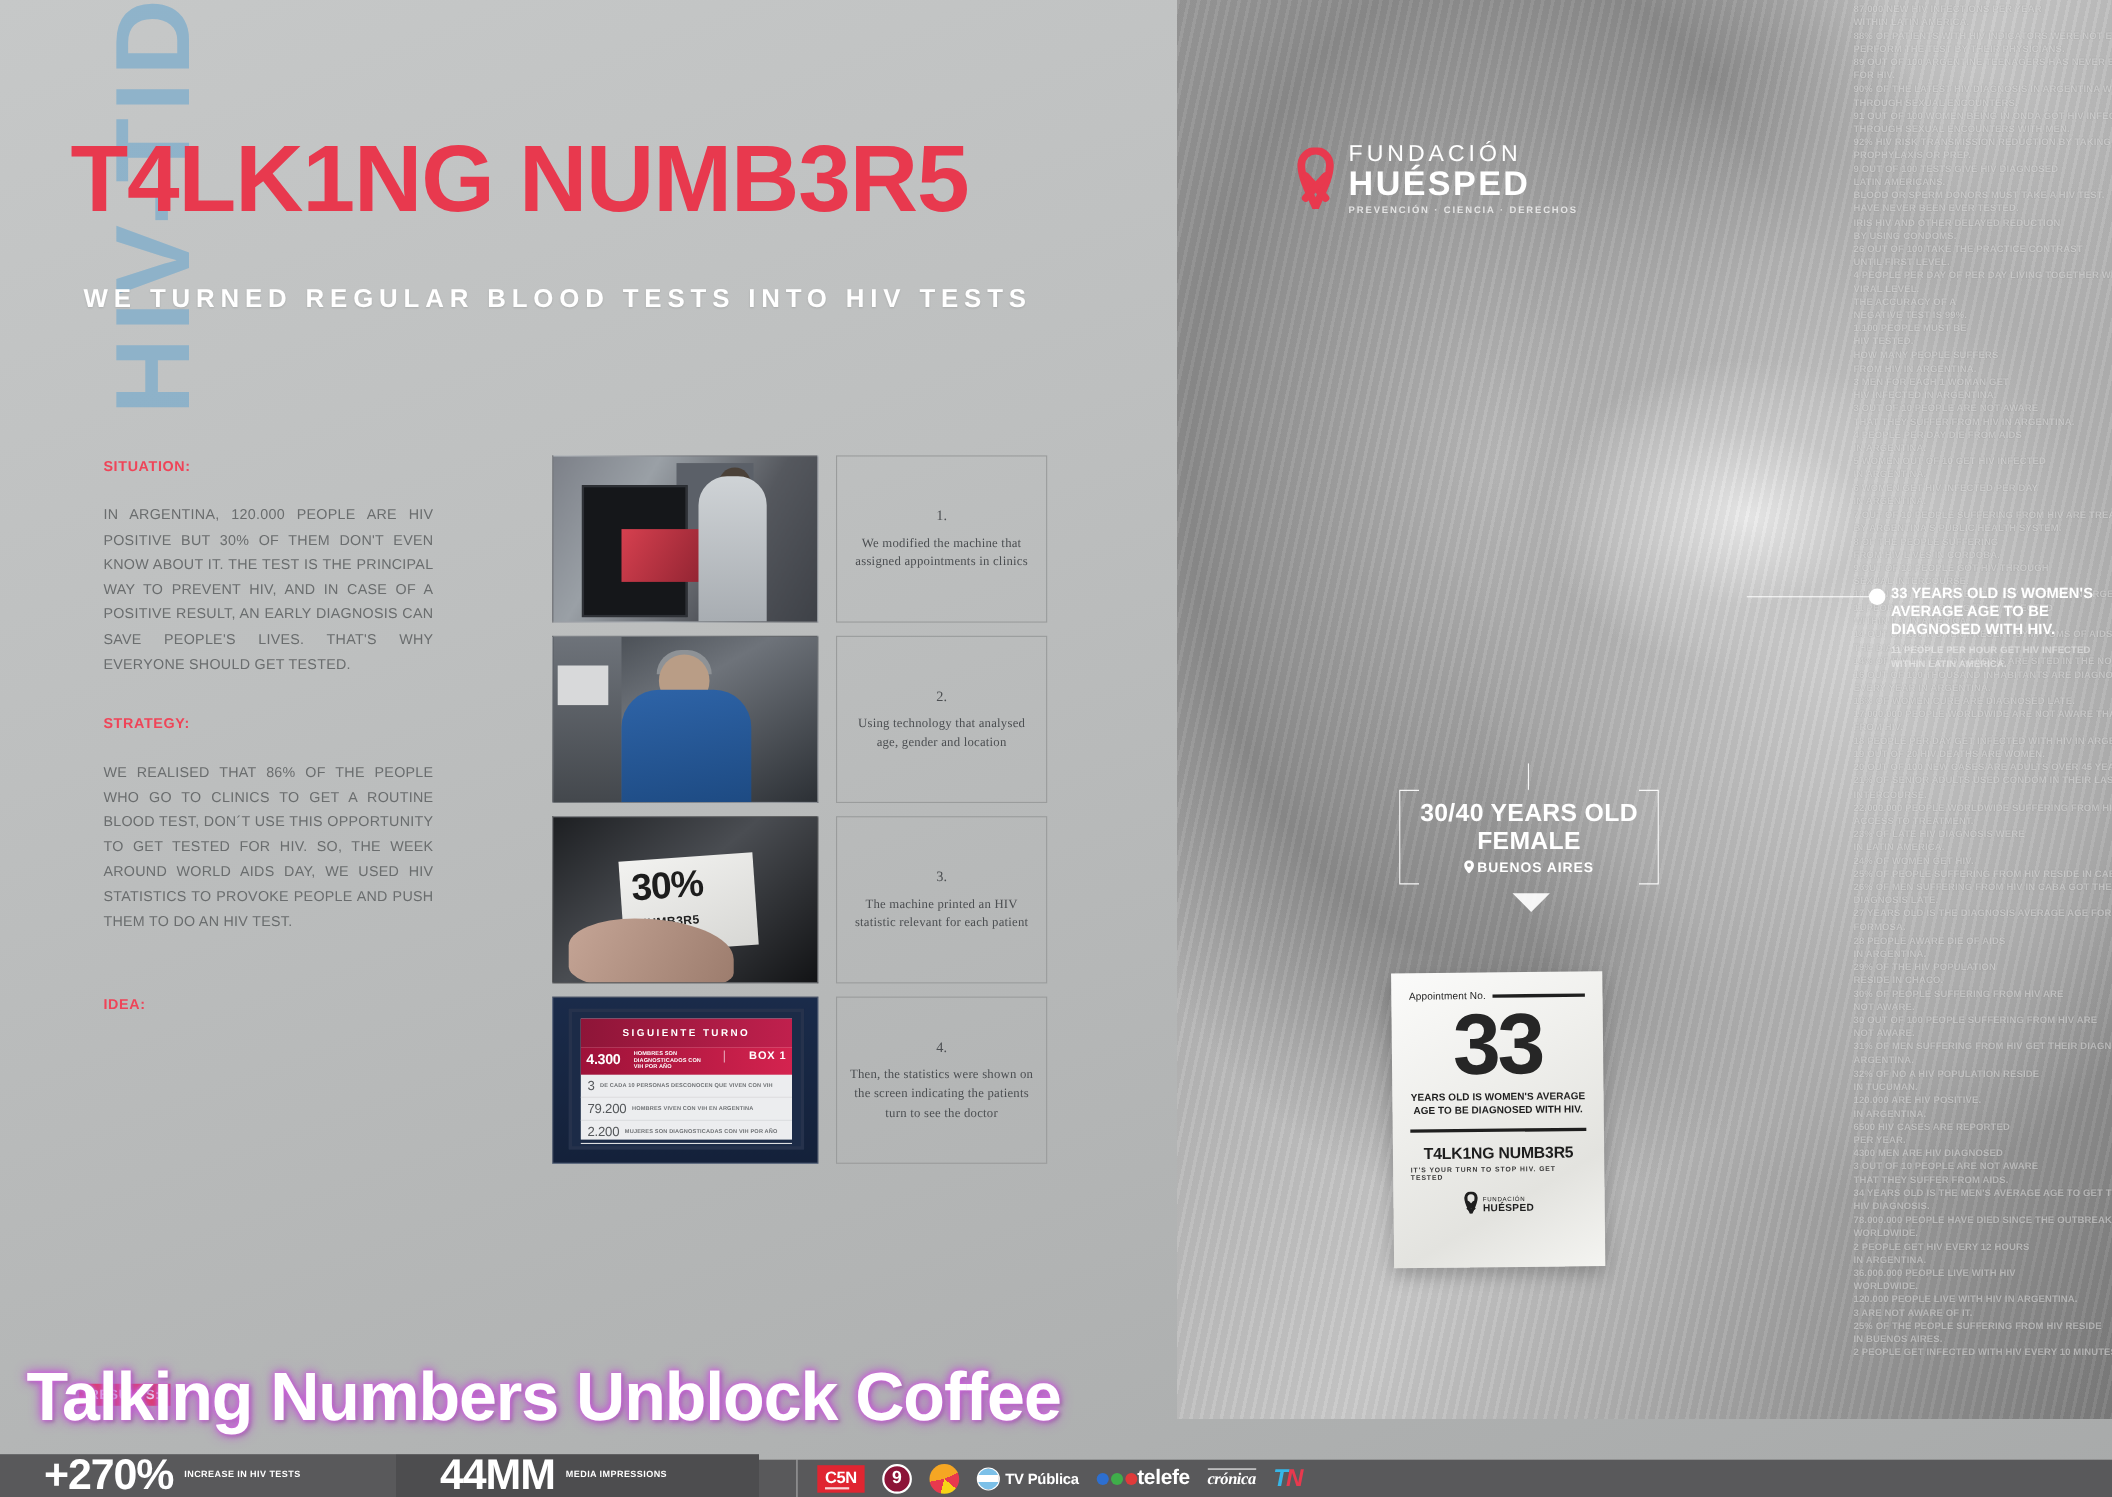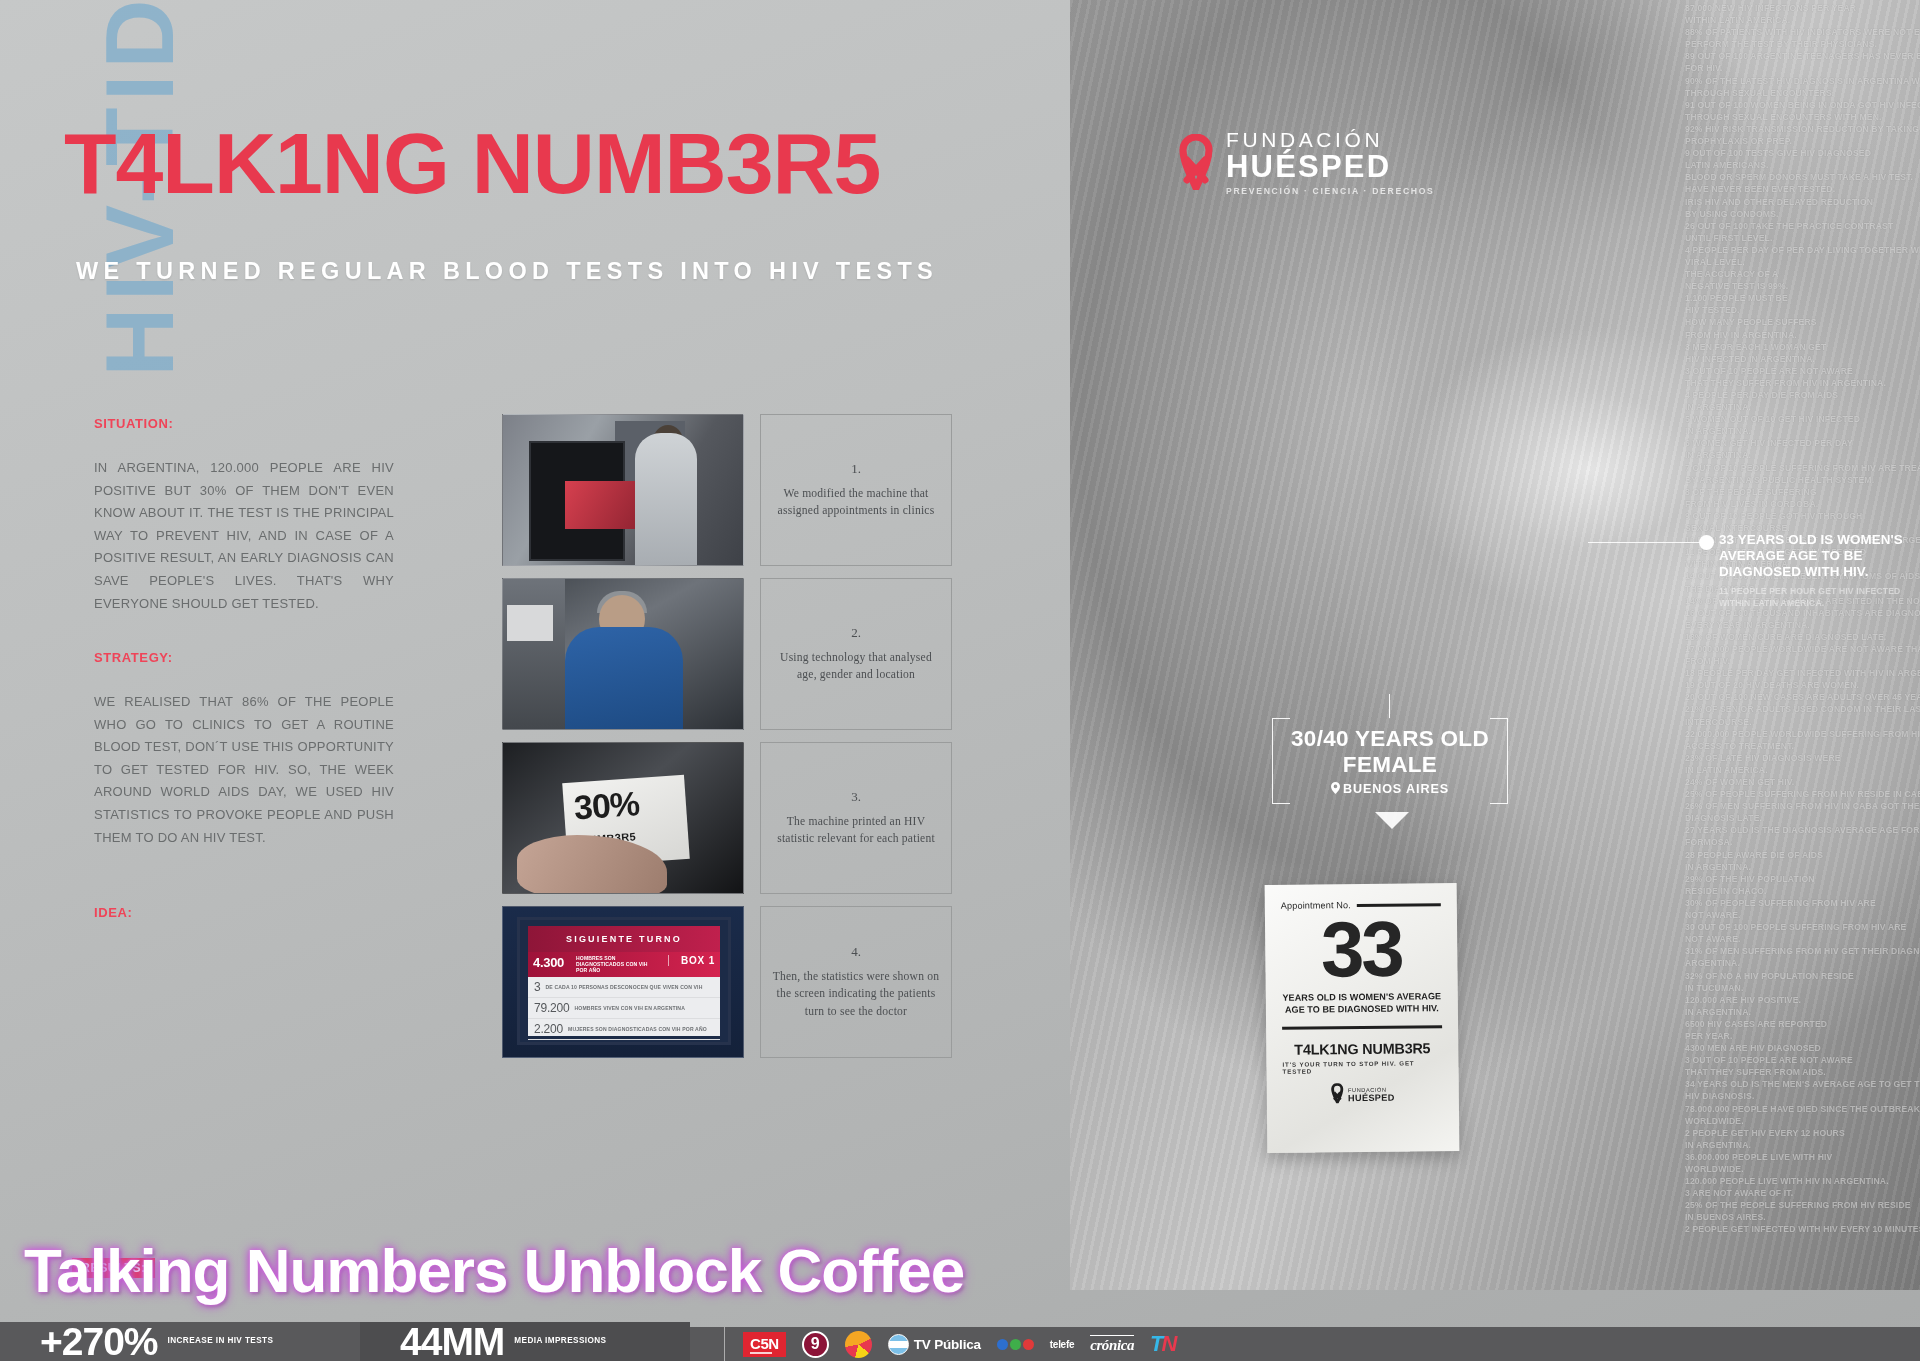--- a/index.html
+++ b/index.html
@@ -155,21 +155,21 @@
   .s3-sub{position:absolute;left:14px;top:65px;font-size:7px;font-weight:700;color:#444;letter-spacing:.6px;}
   .s3-hand{position:absolute;left:14px;top:92px;width:150px;height:62px;background:linear-gradient(120deg,#c5a596,#9c7c6d);border-radius:40% 60% 20% 30%;}
 
   
   .s4-frame{position:absolute;left:14px;top:10px;width:214px;height:128px;background:#1c2b47;border:3px solid #26324c;}
   .s4-inner{position:absolute;left:8px;top:6px;right:8px;bottom:6px;background:#ecedef;display:flex;flex-direction:column;}
   .s4-title{background:linear-gradient(90deg,#8e1538,#c0204d);color:#fff;font-size:9px;font-weight:700;letter-spacing:2.2px;text-align:center;padding:8px 0;}
   .s4-row-hi{display:flex;align-items:flex-start;background:linear-gradient(90deg,#9e1239,#d4234f);color:#fff;padding:3px 5px;gap:12px;}
   .s4-num{font-size:13px;font-weight:700;letter-spacing:-.3px;}
   .s4-desc{font-size:5.1px;font-weight:700;line-height:6.2px;letter-spacing:.1px;flex:1;}
-  .s4-box{font-size:10px;font-weight:700;letter-spacing:.8px;padding-left:12px;border-left:1px solid rgba(255,255,255,.6);}
+  .s4-box{font-size:10px;font-weight:700;letter-spacing:.8px;padding-left:22px;border-left:1px solid rgba(255,255,255,.6);}
   .s4-row{display:flex;align-items:center;gap:5px;padding:3px 6px;border-bottom:1px solid #dcdddf;color:#6d7073;}
   .s4-rn{font-size:12px;font-weight:400;color:#55585b;letter-spacing:-.2px;}
   .s4-rt{font-size:5.1px;font-weight:700;letter-spacing:.15px;color:#6d7073;}
 
   
   .step {
     position: absolute; left: 760px; width: 192px; height: 152px;
     border: 1px solid #9a9c9c;
     display: flex; flex-direction: column; align-items: center; justify-content: center;
     padding: 0 10px;
@@ -283,21 +283,21 @@
   }
   .media-sep { width:1px; height:34px; background: rgba(255,255,255,.5); margin: 0 18px 0 8px; }
   .media-logos { display:flex; align-items:center; gap:16px; }
   .lg { display:flex; align-items:center; }
   .lg-c5n { background:#e02531; color:#fff; font-size:15px; font-weight:700; letter-spacing:-.4px; padding:4px 7px 6px; line-height:1; position:relative; }
   .lg-c5n::after{content:"";position:absolute;left:7px;bottom:3px;width:22px;height:2px;background:rgba(255,255,255,.8);}
   .lg-9 { width:27px;height:27px;border-radius:50%;background:#8c1438;color:#fff;font-size:16px;font-weight:700;display:flex;align-items:center;justify-content:center;border:2px solid #fff; }
   .lg-sun { width:27px;height:27px;border-radius:50%;background: conic-gradient(#f5a623 0 18%, #e8394e 18% 36%, #f7d417 36% 54%, #e8394e 54% 72%, #f5a623 72% 100%); }
   .lg-tvp { display:flex;align-items:center;gap:5px;color:#fff;font-size:13.5px;font-weight:700;letter-spacing:-.2px; }
   .lg-tvp .globe{width:21px;height:21px;border-radius:50%;background:linear-gradient(180deg,#7cc0e8 0 33%,#ffffff 33% 66%,#7cc0e8 66% 100%);border:1px solid #fff;}
-  .lg-telefe { display:flex;align-items:center;gap:16px;color:#fff;font-size:10px;font-weight:700;letter-spacing:-.3px; }
+  .lg-telefe { display:flex;align-items:center;gap:0;color:#fff;font-size:19px;font-weight:700;letter-spacing:-.3px; }
   .lg-dots{display:flex;gap:2px;}
   .lg-dots i{width:11px;height:11px;border-radius:50%;display:block;}
   .lg-cron { color:#fff; font-family:"Liberation Serif",serif; font-style:italic; font-weight:700; font-size:15px; letter-spacing:-.4px; border-top:1.5px solid #fff; padding-top:1px; }
   .lg-tn { color:#36b7e8; font-size:22px; font-weight:700; font-style:italic; letter-spacing:-2px; }
   .lg-tn .t2 { color:#e8394e; }
 
   
   .caption-overlay {
     position: absolute; left: 0; top: 1235px; width: 1920px;
     text-align: left; padding-left: 24px;

